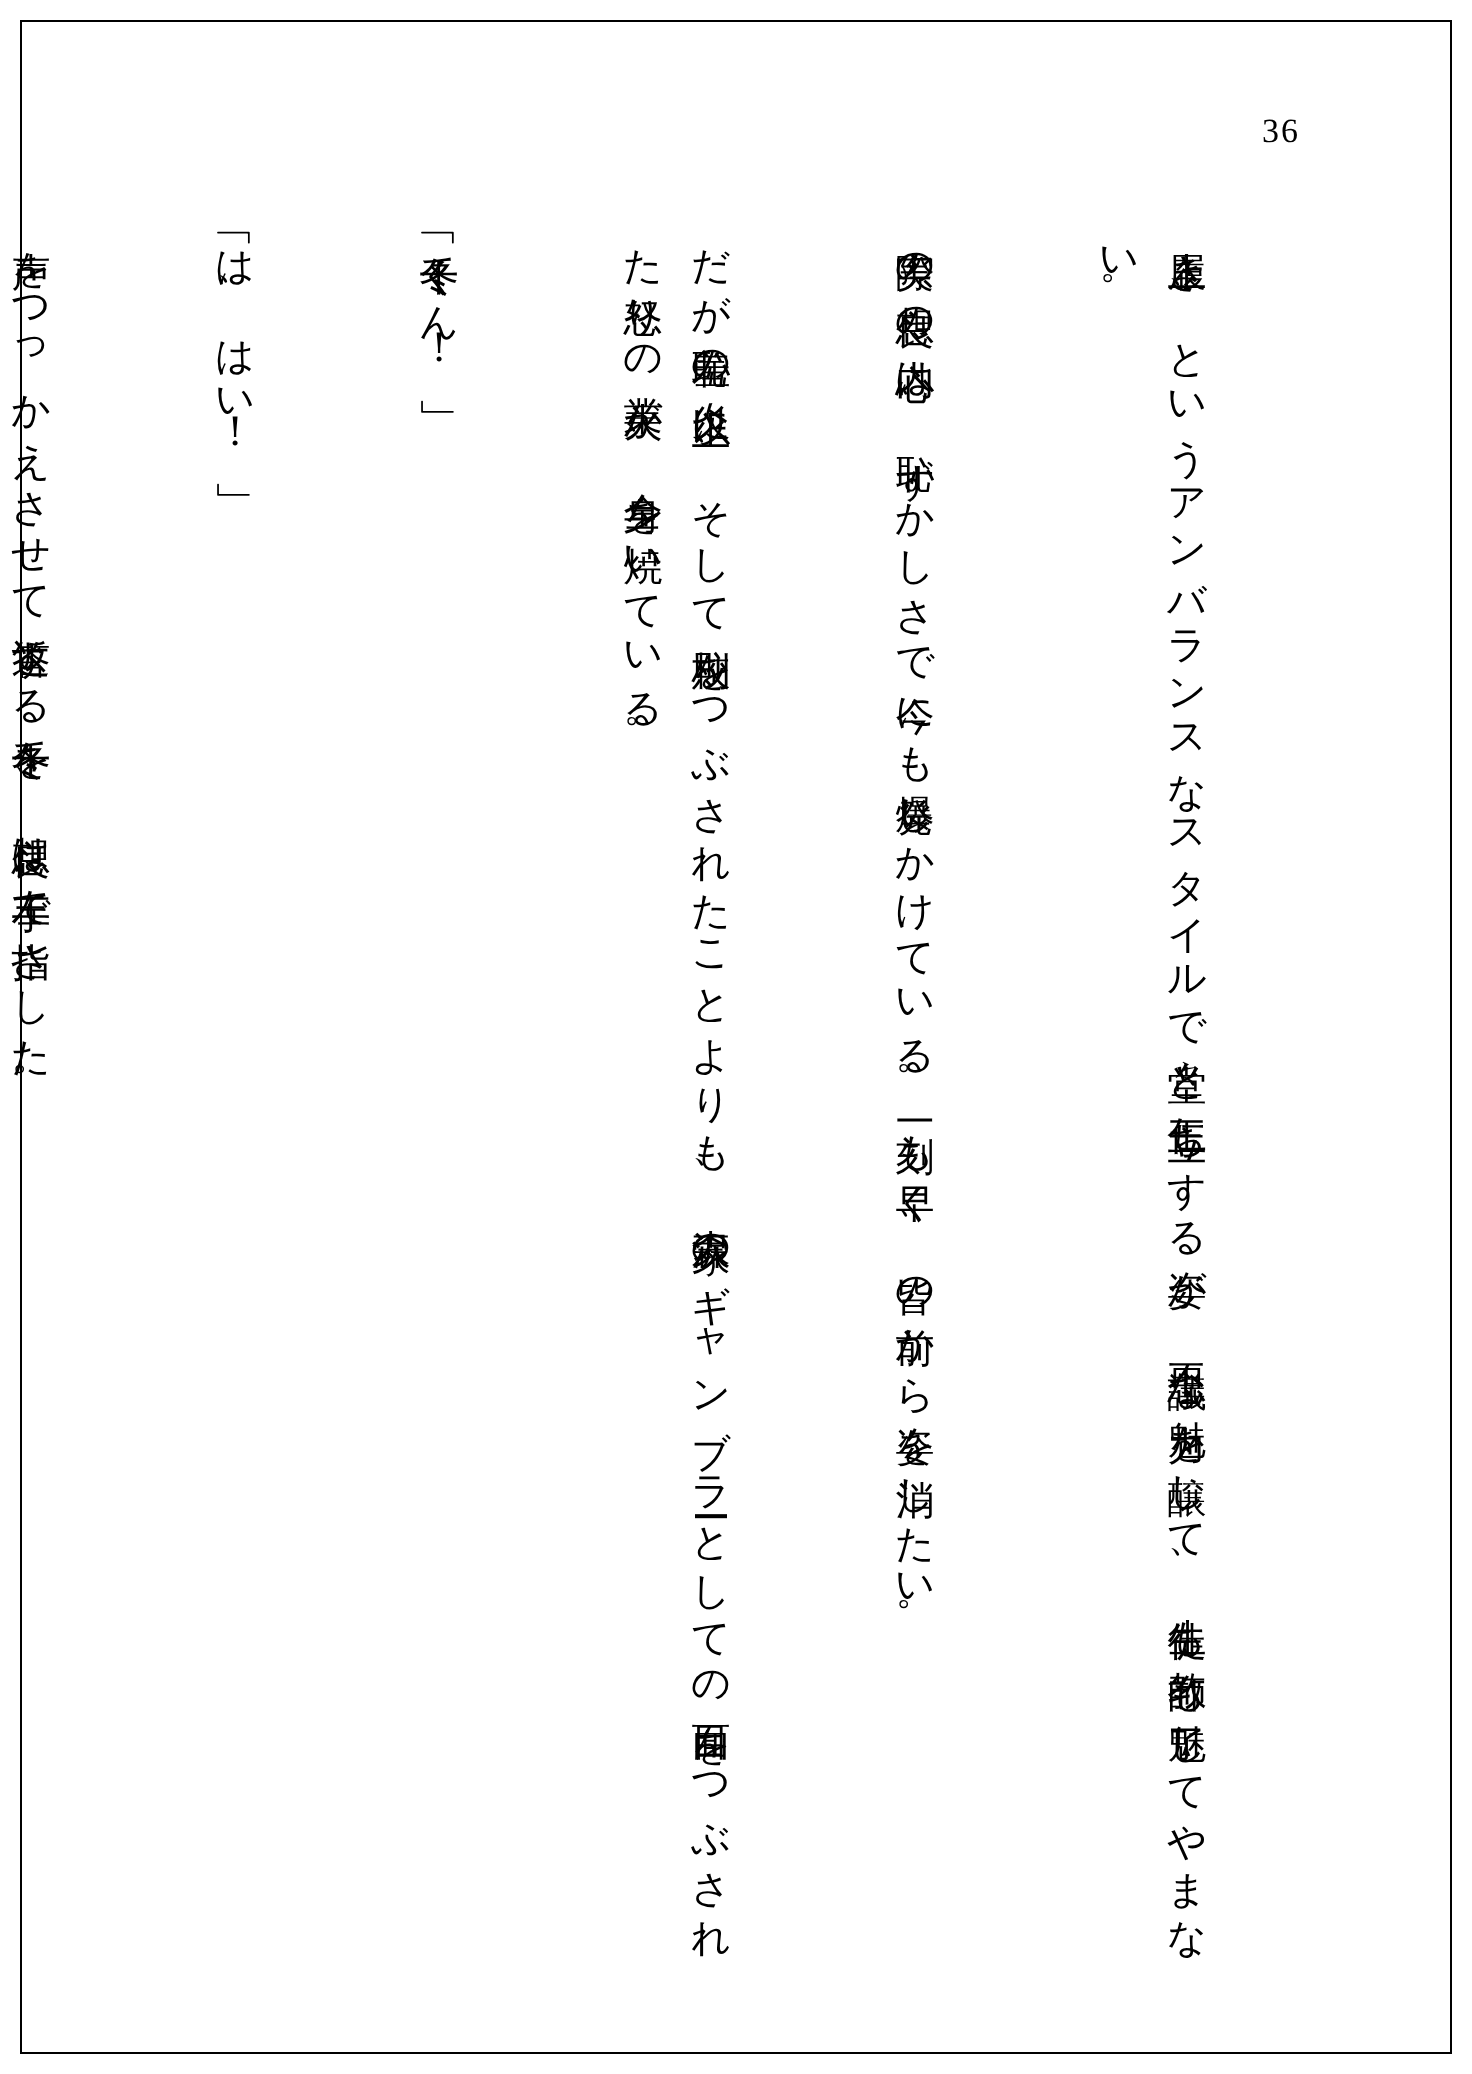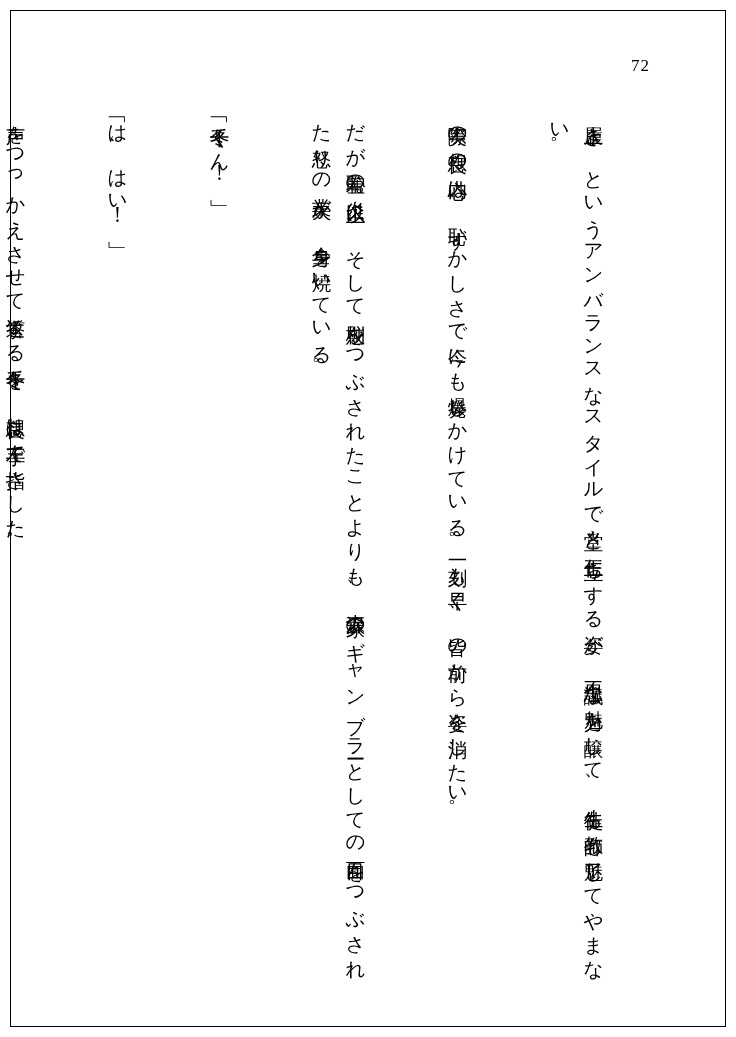--- a/index.html
+++ b/index.html
@@ -65,21 +65,21 @@
   .indent-1 {
     padding-top: 21px;
   }
 </style>
 </head>
 <body>
 
 <div class="page">
   <div class="page-border"></div>
 
-  <div class="page-number">72</div>
+  <div class="page-number">36</div>
 
   <div class="text-body">
     <p class="indent-1">上履き、というアンバランスなスタイルで堂々と仁王立ちする姿が、不思議な魅力を醸して、生徒も教師も魅了してやまない。</p>
     <p class="indent-1">実際の想良の内心は、恥ずかしさで今にも爆発しかけている。一刻も早く、皆の前から姿を消したい。</p>
     <p class="indent-1">だが羞恥の炎以上に、そして校則をつぶされたことよりも、森沢家のギャンブラーとしての面目をつぶされた怒りの業火が、全身を焼いている。</p>
     <p>「千冬くん!」</p>
     <p>「は、はい!」</p>
     <p class="indent-1">声をつっかえさせて返答する千冬を、想良は左手で指さした。</p>
     
     

